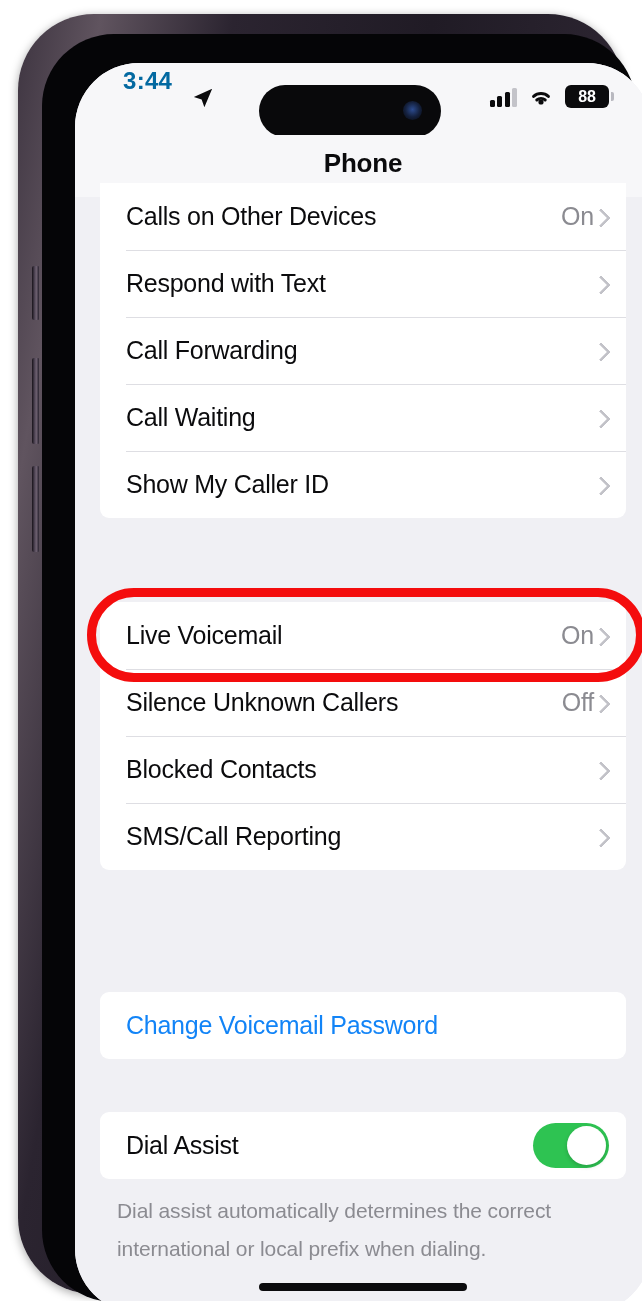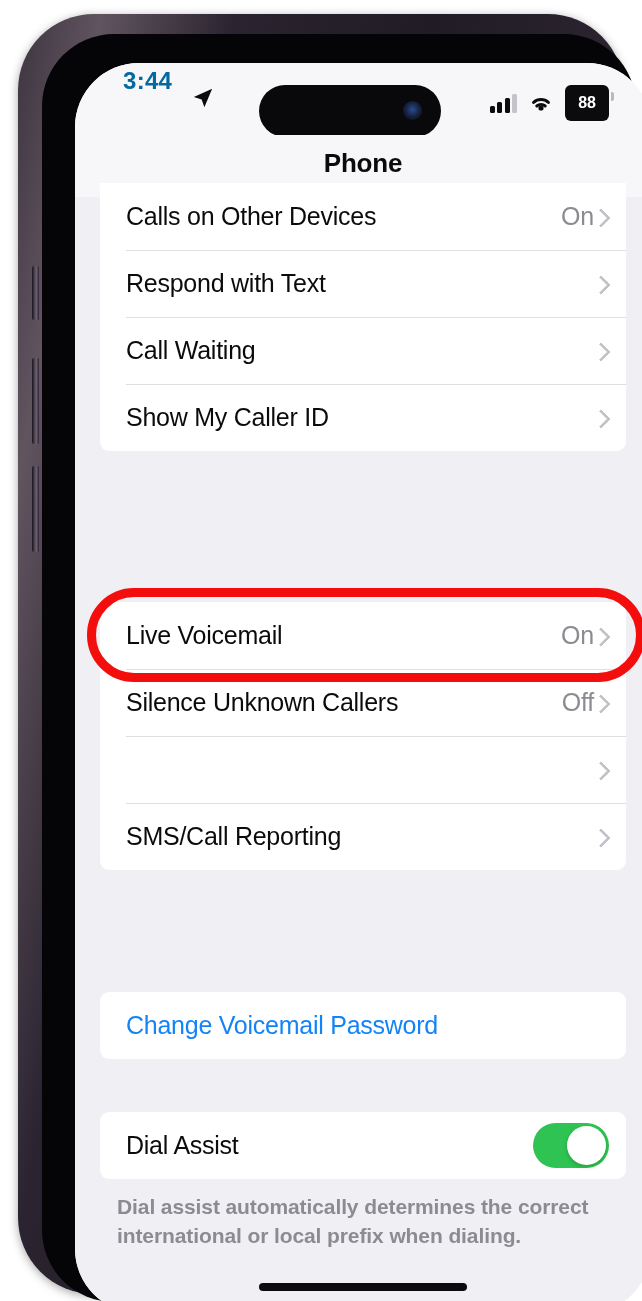--- a/index.html
+++ b/index.html
@@ -103,21 +103,21 @@
   .sig-bars { display: flex; align-items: flex-end; gap: 2.5px; height: 20px; }
   .sig-bars i {
     display: block; width: 5px; border-radius: 1.5px; background: #0b0b0d;
   }
   .sig-bars i:nth-child(1) { height: 7px; }
   .sig-bars i:nth-child(2) { height: 11px; }
   .sig-bars i:nth-child(3) { height: 15px; }
   .sig-bars i:nth-child(4) { height: 19px; background: #c3c3c9; }
   .battery {
     position: relative;
-    width: 44px; height: 36px;
+    width: 44px; height: 23px;
     border-radius: 6px;
     background: #0b0b0d;
     display: flex; align-items: center; justify-content: center;
   }
   .battery::after {
     content: "";
     position: absolute;
     right: -5px; top: 7px;
     width: 3px; height: 9px;
     border-radius: 0 2px 2px 0;
@@ -250,24 +250,23 @@
     width: 39px; height: 39px;
     border-radius: 50%;
     background: #ffffff;
     box-shadow: 0 2px 4px rgba(0,0,0,0.18);
   }
   .footnote {
     position: absolute;
     left: 42px;
     width: 500px;
     font-size: 21px;
-    line-height: 29px;
+    line-height: 38px;
     color: #8b8b91;
     letter-spacing: -0.1px;
-    font-weight: bold;
   }
 
   
   .annot-oval {
     position: absolute;
     left: 12px;
     top: 391px;
     width: 558px;
     height: 94px;
     border: 9px solid #f40d0d;
@@ -342,20 +341,25 @@
             <span class="row-spacer"></span>
             <span class="row-value">On</span>
             <span class="chev"></span>
           </div>
           <div class="row">
             <span class="row-label">Respond with Text</span>
             <span class="row-spacer"></span>
             <span class="chev"></span>
           </div>
           <div class="row">
+            <span class="row-label">Call Forwarding</span>
+            <span class="row-spacer"></span>
+            <span class="chev"></span>
+          </div>
+          <div class="row">
             <span class="row-label">Call Waiting</span>
             <span class="row-spacer"></span>
             <span class="chev"></span>
           </div>
           <div class="row">
             <span class="row-label">Show My Caller ID</span>
             <span class="row-spacer"></span>
             <span class="chev"></span>
           </div>
         </div>
@@ -367,20 +371,21 @@
             <span class="row-value">On</span>
             <span class="chev"></span>
           </div>
           <div class="row">
             <span class="row-label">Silence Unknown Callers</span>
             <span class="row-spacer"></span>
             <span class="row-value">Off</span>
             <span class="chev"></span>
           </div>
           <div class="row">
+            <span class="row-label">Blocked Contacts</span>
             <span class="row-spacer"></span>
             <span class="chev"></span>
           </div>
           <div class="row">
             <span class="row-label">SMS/Call Reporting</span>
             <span class="row-spacer"></span>
             <span class="chev"></span>
           </div>
         </div>
 

